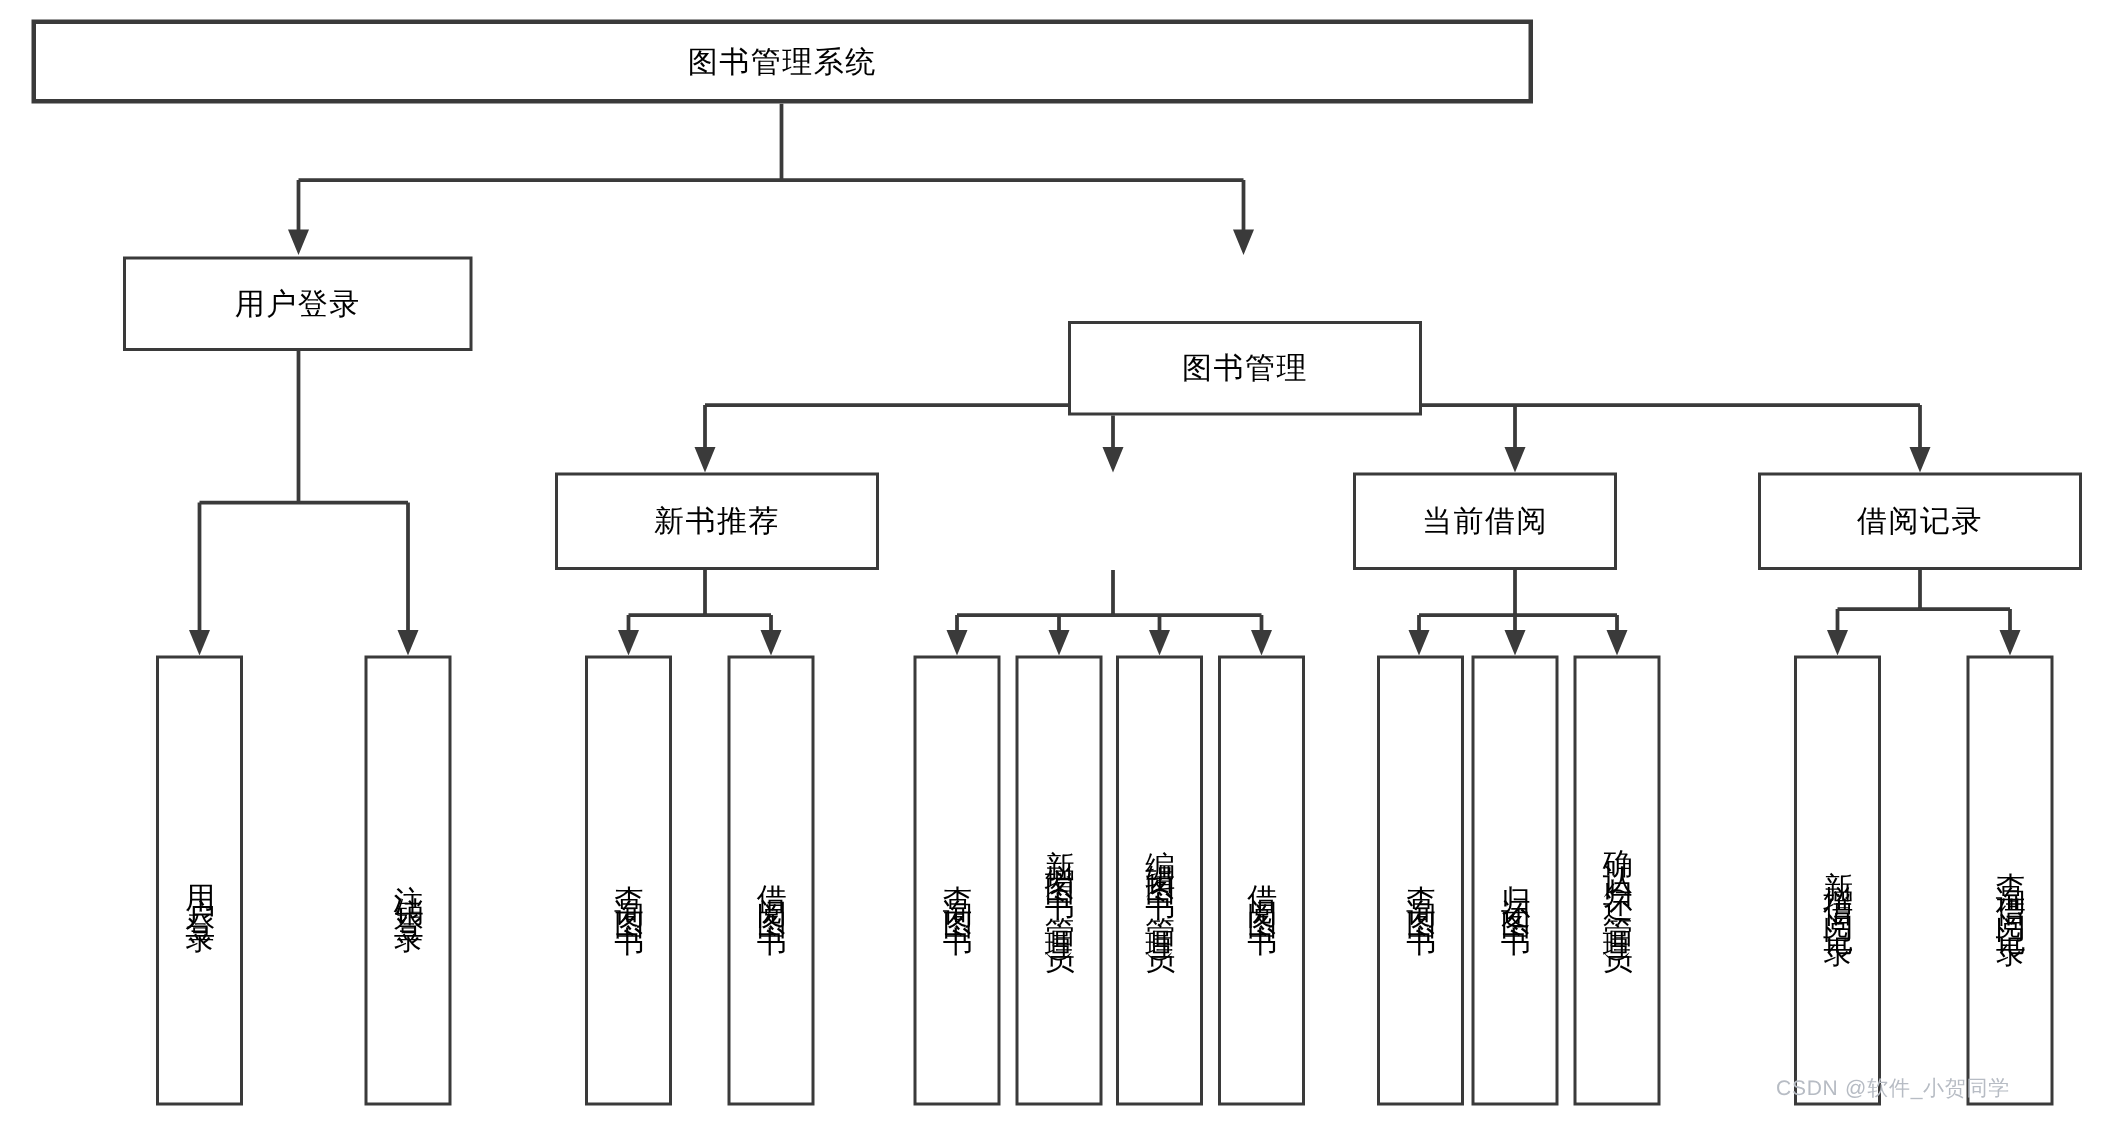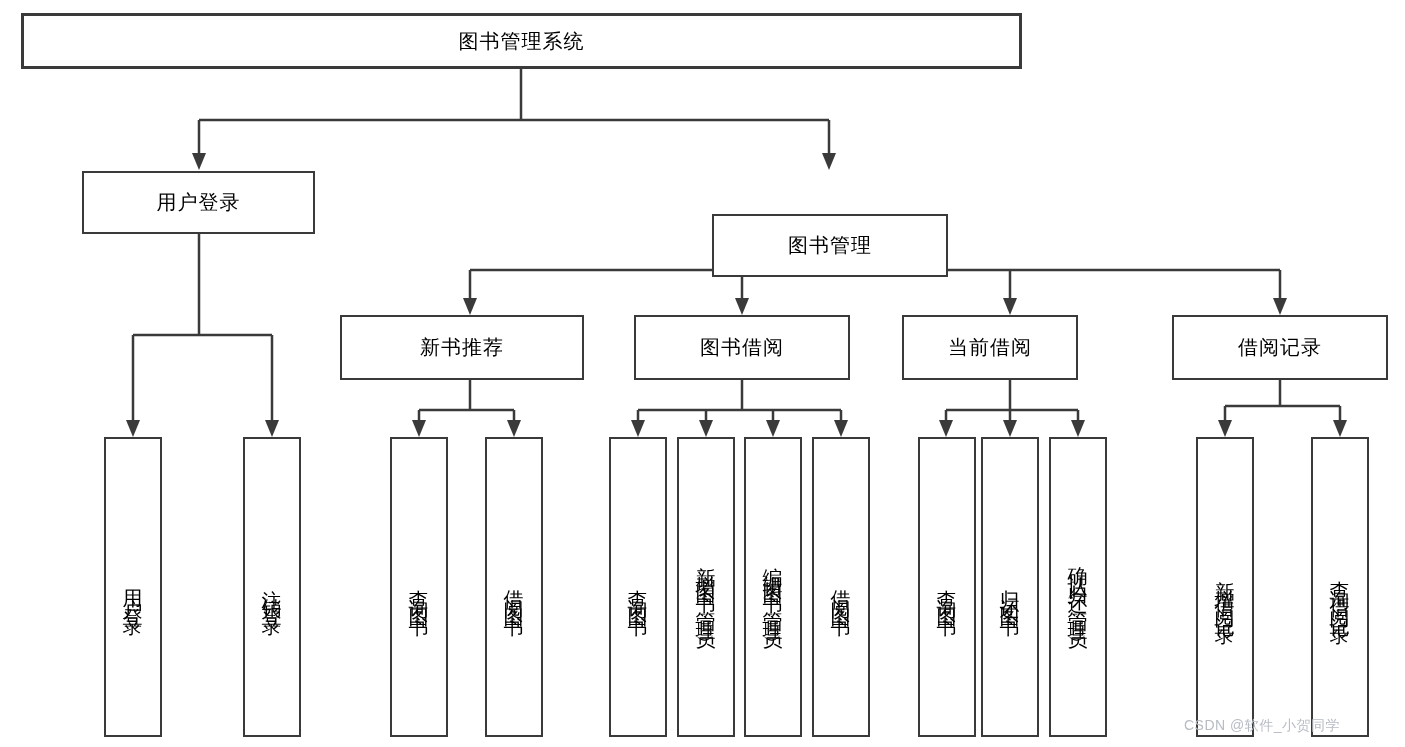--- a/index.html
+++ b/index.html
@@ -106,25 +106,22 @@
     <span class="hlabel">图书管理系统</span>
   </div>
 
   <div class="box" style="left:82px; top:171px; width:233px; height:63px;">
     <span class="hlabel">用户登录</span>
   </div>
   <div class="box" style="left:712px; top:171px; width:236px; height:63px;margin-top:43px;">
     <span class="hlabel">图书管理</span>
   </div>
 
-  <div class="box" style="left:340px; top:315px; width:244px; height:65px;">
+  <div class="box" style="left:370px; top:315px; width:216px; height:65px;">
     <span class="hlabel">新书推荐</span>
-  </div>
-  <div class="box" style="left:634px; top:315px; width:216px; height:65px;">
-    <span class="hlabel">图书借阅</span>
   </div>
   <div class="box" style="left:902px; top:315px; width:176px; height:65px;">
     <span class="hlabel">当前借阅</span>
   </div>
   <div class="box" style="left:1172px; top:315px; width:216px; height:65px;align-items:center;">
     <span class="hlabel">借阅记录</span>
   </div>
 
   <div class="box leaf" style="left:104px; top:437px; width:58px; height:300px;">
     <span>用户登录</span>

